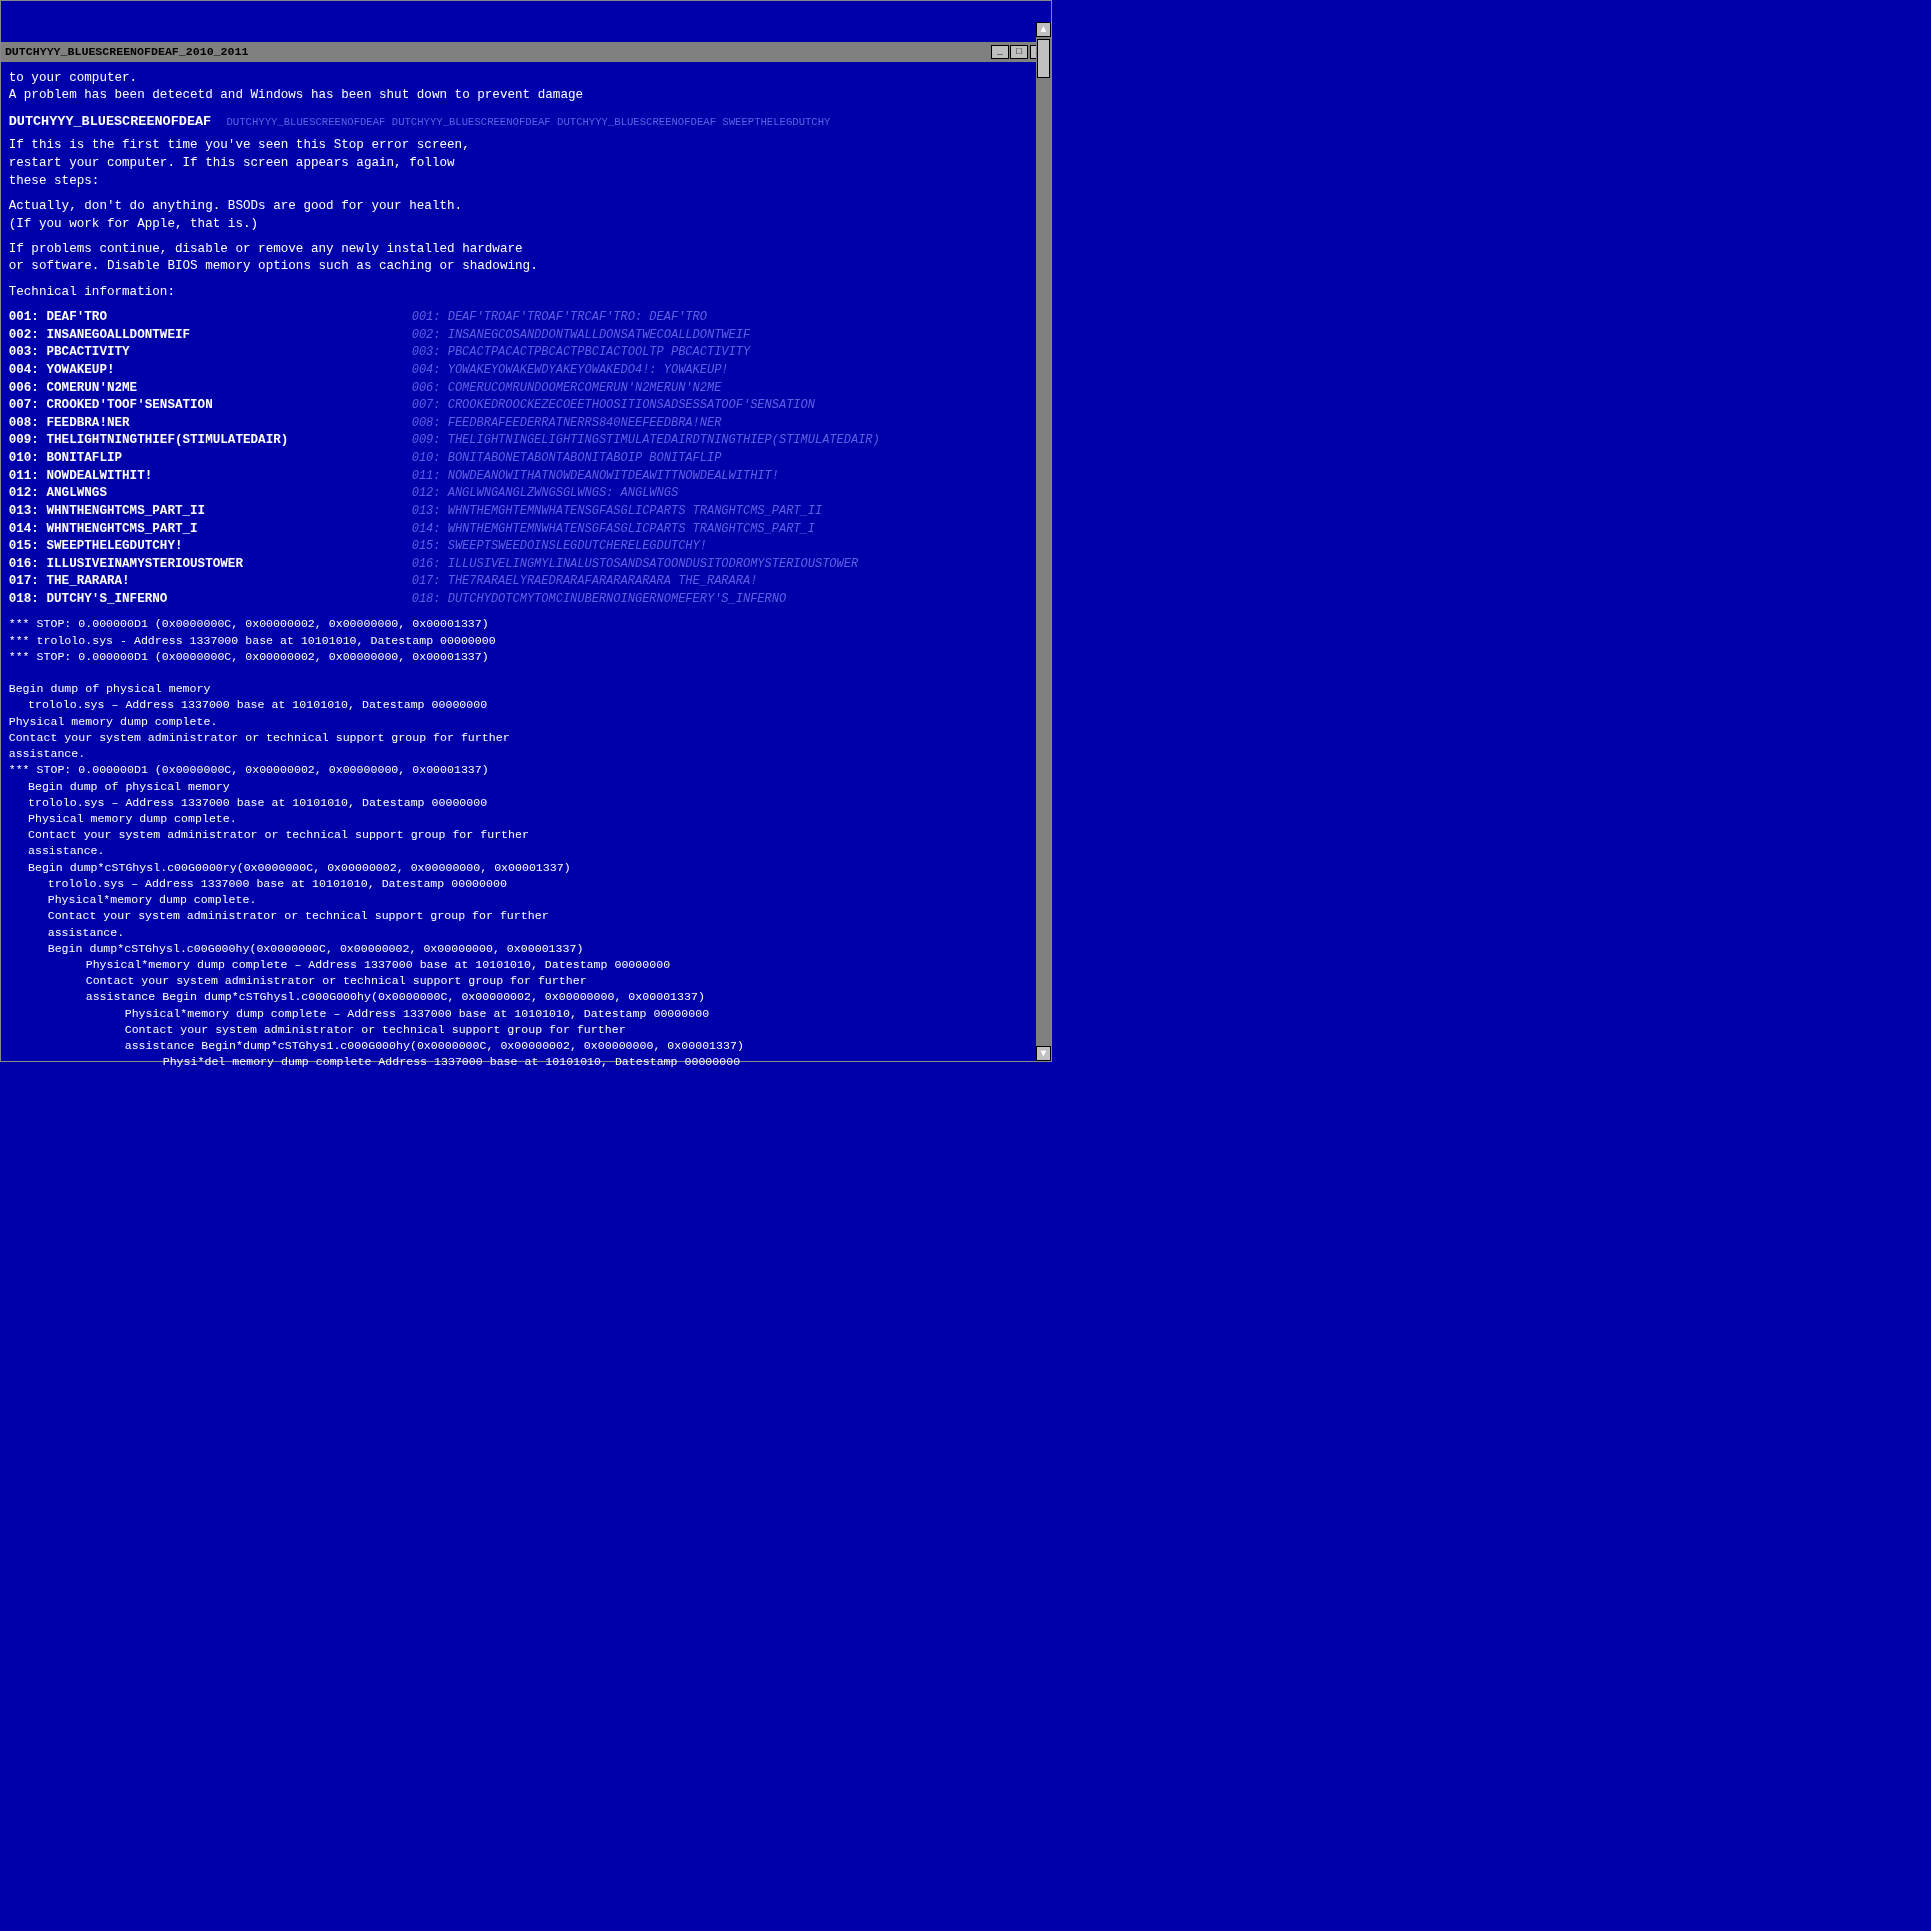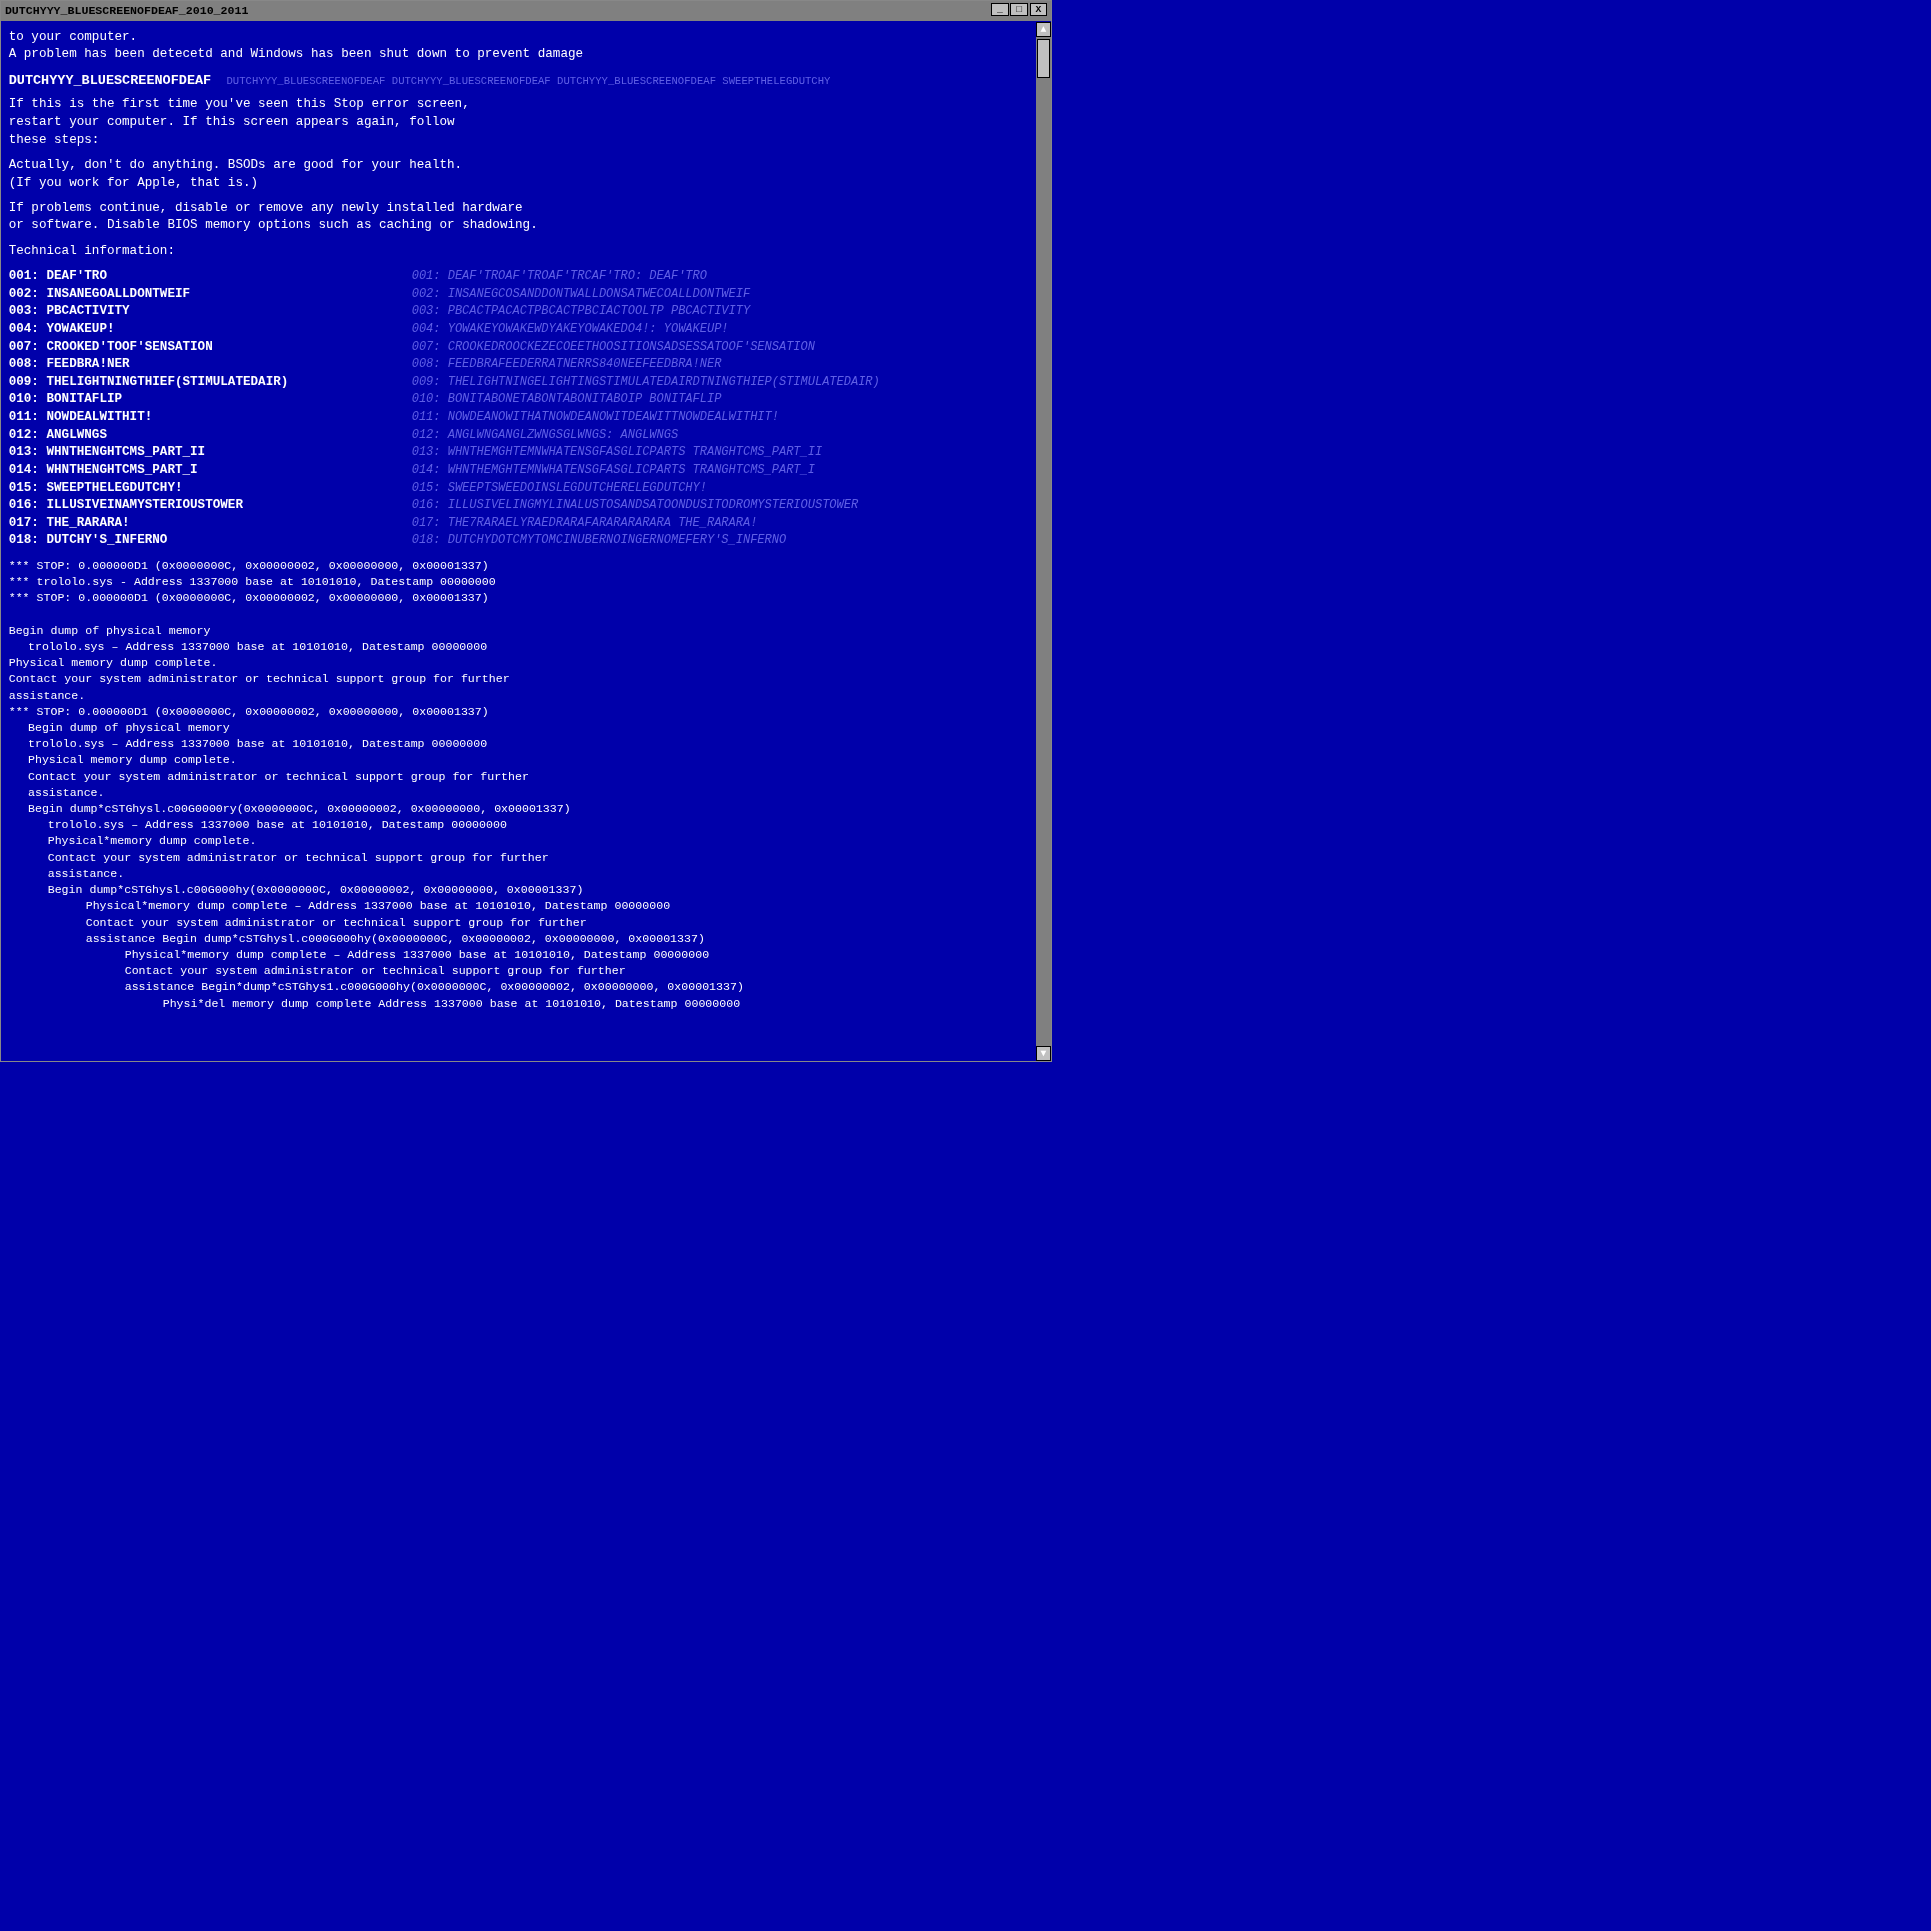--- a/index.html
+++ b/index.html
@@ -19,24 +19,26 @@
       border: 1.9px solid #888;
       background: #0000AA;
       position: relative;
       margin: 0;
     }
     .titlebar {
       background: #808080;
       color: #000;
       padding: 1.9px 3.9px;
       display: flex;
+      align-items: center;
       justify-content: space-between;
       font-size: 11.6px;
       font-weight: bold;
       font-family: 'Courier New', Courier, monospace;
+      margin-top: 41px;
     }
     .titlebar-buttons {
       display: flex;
       gap: 1.9px;
     }
     .titlebar-btn {
       background: #C0C0C0;
       border: 1px solid #000;
       width: 17.4px;
       height: 13.5px;
@@ -159,20 +161,24 @@
         <div class="col-left"><span class="bold">002:  INSANEGOALLDONTWEIF</span></div>
         <div class="col-right glitch-text small">002:  INSANEGCOSANDDONTWALLDONSATWECOALLDONTWEIF</div>
       </div>
       <div class="glitch-row">
         <div class="col-left"><span class="bold">003:  PBCACTIVITY</span></div>
         <div class="col-right glitch-text small">003:  PBCACTPACACTPBCACTPBCIACTOOLTP PBCACTIVITY</div>
       </div>
       <div class="glitch-row">
         <div class="col-left"><span class="bold">004:  YOWAKEUP!</span></div>
         <div class="col-right glitch-text small">004:  YOWAKEYOWAKEWDYAKEYOWAKEDO4!: YOWAKEUP!</div>
+      </div>
+      <div class="glitch-row">
+        <div class="col-left"><span class="bold">006:  COMERUN'N2ME</span></div>
+        <div class="col-right glitch-text small">006:  COMERUCOMRUNDOOMERCOMERUN'N2MERUN'N2ME</div>
       </div>
       <div class="glitch-row">
         <div class="col-left"><span class="bold">007:  CROOKED'TOOF'SENSATION</span></div>
         <div class="col-right glitch-text small">007:  CROOKEDROOCKEZECOEETHOOSITIONSADSESSATOOF'SENSATION</div>
       </div>
       <div class="glitch-row">
         <div class="col-left"><span class="bold">008:  FEEDBRA!NER</span></div>
         <div class="col-right glitch-text small">008:  FEEDBRAFEEDERRATNERRS840NEEFEEDBRA!NER</div>
       </div>
       <div class="glitch-row">

